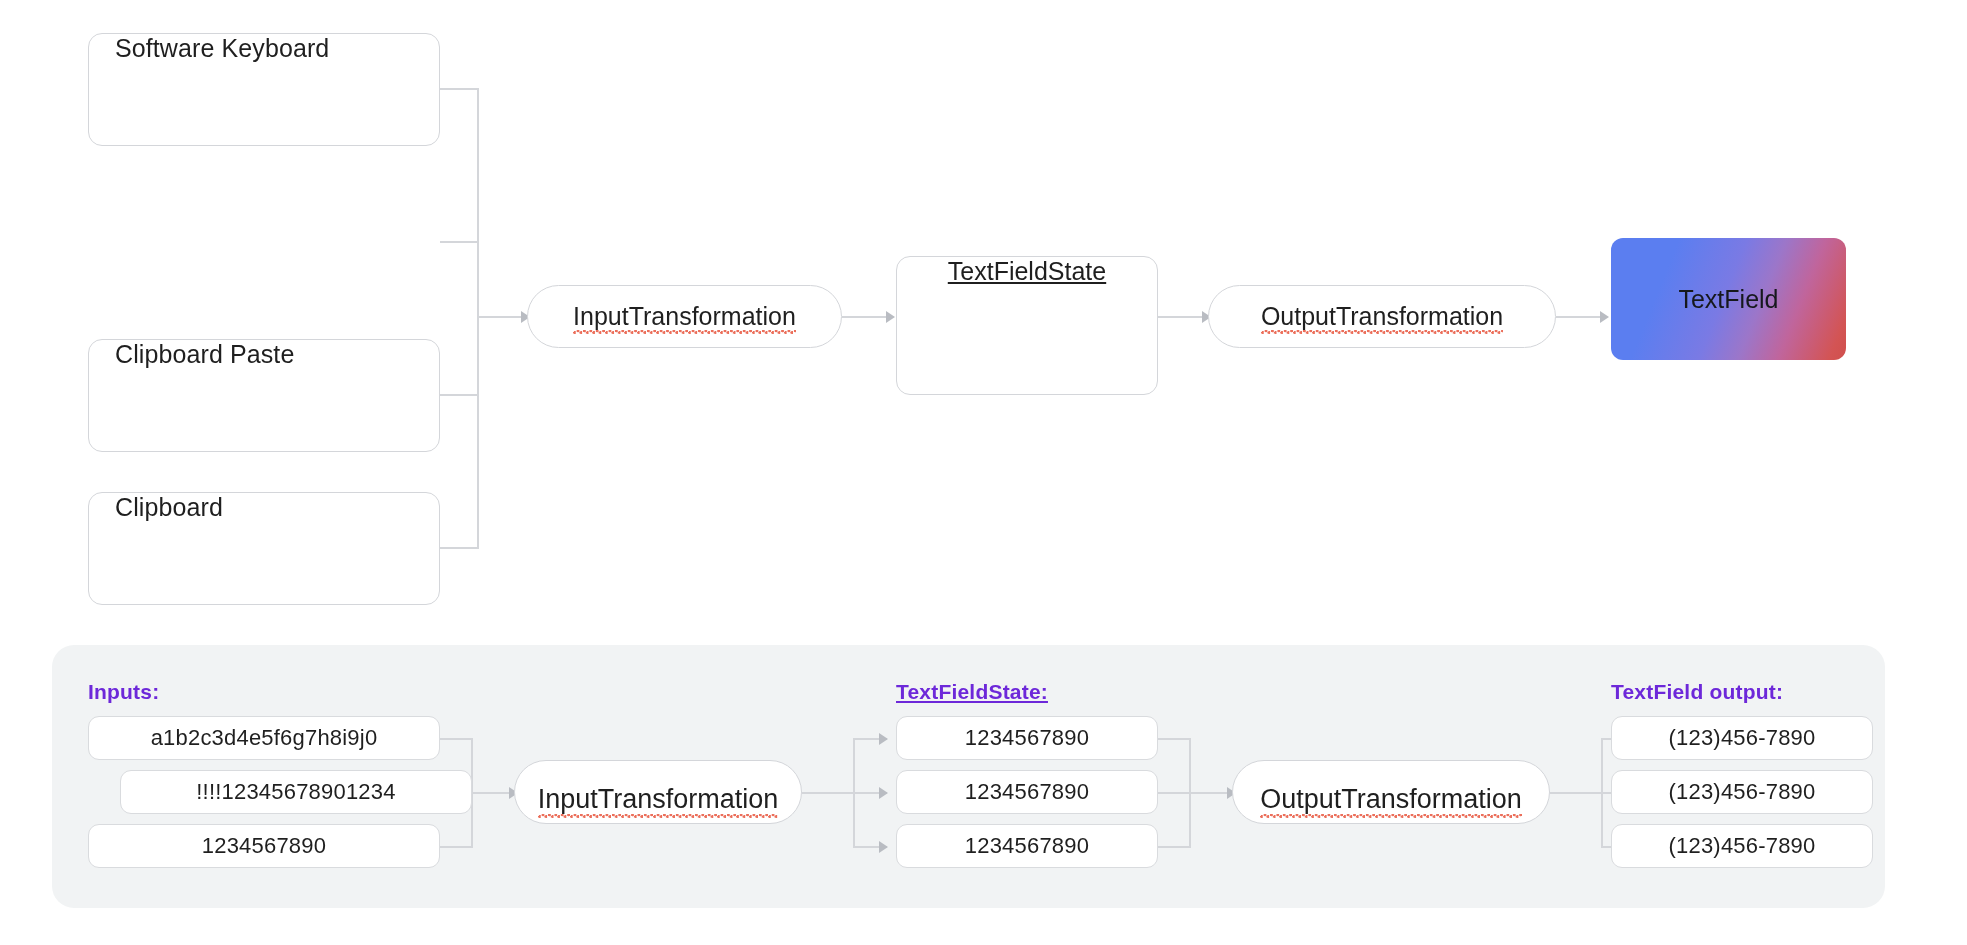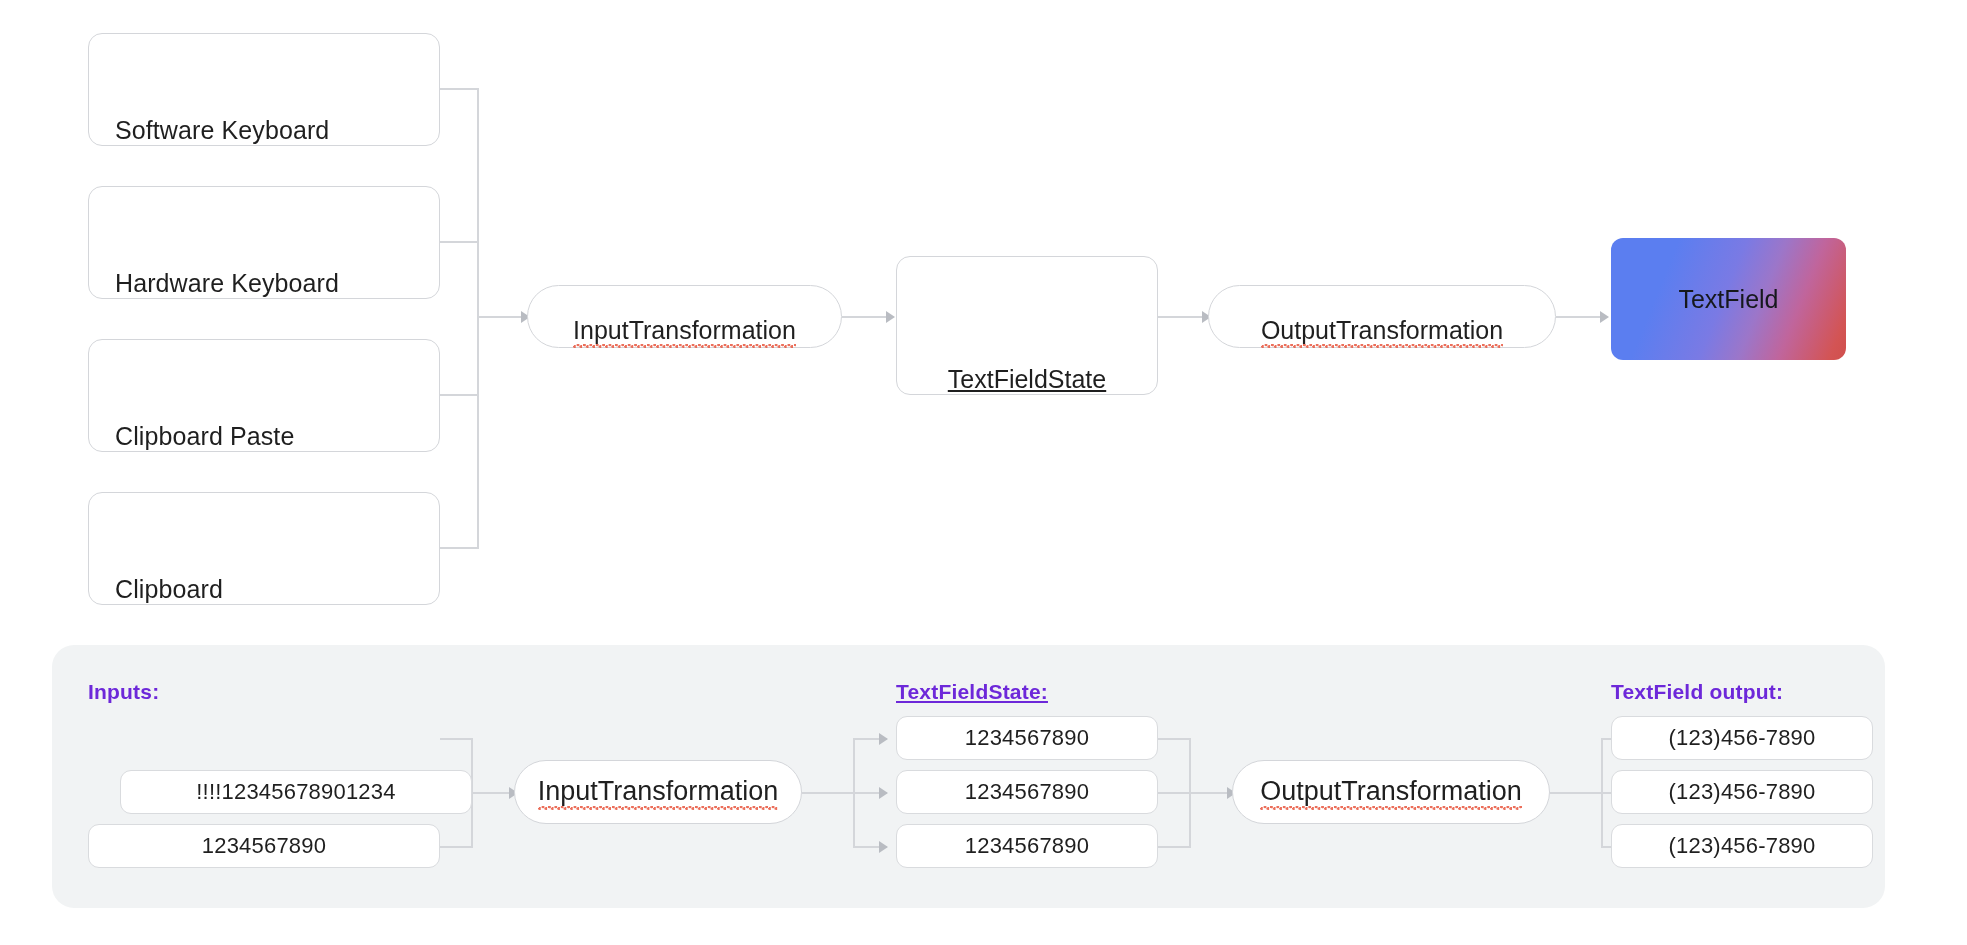--- a/index.html
+++ b/index.html
@@ -19,21 +19,21 @@
     overflow: hidden;
   }
 
   
   .node {
     position: absolute;
     box-sizing: border-box;
     background: #ffffff;
     border: 1.6px solid #d4d6da;
     display: flex;
-    align-items: flex-end;
+    align-items: flex-start;
     color: #1f1f1f;
     z-index: 3;
   }
   .node-rect {
     border-radius: 14px;
     padding-left: 26px;
     justify-content: flex-start;
     font-size: 25px;
     letter-spacing: .1px;
   }
@@ -44,20 +44,21 @@
   }
   .node-pill {
     border-radius: 999px;
     justify-content: center;
     font-size: 25px;
   }
   .spell {
     position: relative;
     display: inline-block;
     padding-bottom: 2px;
+    margin-top: 16px;
   }
   .spell::after {
     content: "";
     position: absolute;
     left: 0;
     right: 0;
     bottom: -1px;
     height: 4px;
     background-image:
       radial-gradient(circle at 1.6px 2.6px, #e8573f 1.3px, rgba(232,87,63,0) 1.6px),
@@ -155,23 +156,20 @@
   }
 </style>
 </head>
 <body>
 
 <div id="stage">
 
   <div class="node node-rect" style="left:88px; top:33px; width:352px; height:113px;">
     <span>Software Keyboard</span>
   </div>
-  <div class="node node-rect" style="left:88px; top:186px; width:352px; height:113px;">
-    <span>Hardware Keyboard</span>
-  </div>
   <div class="node node-rect" style="left:88px; top:339px; width:352px; height:113px;">
     <span>Clipboard Paste</span>
   </div>
   <div class="node node-rect" style="left:88px; top:492px; width:352px; height:113px;">
     <span>Clipboard</span>
   </div>
 
   <div class="ln ln-h" style="left:440px; top:88px; width:38px;"></div>
   <div class="ln ln-h" style="left:440px; top:241px; width:38px;"></div>
   <div class="ln ln-h" style="left:440px; top:394px; width:38px;"></div>
@@ -203,20 +201,21 @@
   <div class="ln ln-h" style="left:1556px; top:316px; width:48px;"></div>
   <div class="arrow" style="left:1600px; top:311px;"></div>
 
   <div class="node-gradient" style="left:1611px; top:238px; width:235px; height:122px;">
     <span>TextField</span>
   </div>
 
   <div id="detail-panel"></div>
 
   <div class="panel-label" style="left:88px; top:680px;">Inputs:</div>
+  <div class="chip chip-wide" style="left:88px; top:716px; width:352px; height:44px;">a1b2c3d4e5f6g7h8i9j0</div>
   <div class="chip chip-wide" style="left:88px; top:770px; width:352px; height:44px;margin-left:32px;">!!!!12345678901234</div>
   <div class="chip chip-wide" style="left:88px; top:824px; width:352px; height:44px;">1234567890</div>
 
   <div class="ln ln-h" style="left:440px; top:738px; width:32px;"></div>
   <div class="ln ln-h" style="left:440px; top:792px; width:32px;"></div>
   <div class="ln ln-h" style="left:440px; top:846px; width:32px;"></div>
   <div class="ln ln-v" style="left:471px; top:738px; height:110px;"></div>
   <div class="ln ln-h" style="left:471px; top:792px; width:42px;"></div>
   <div class="arrow" style="left:509px; top:787px;"></div>
 

